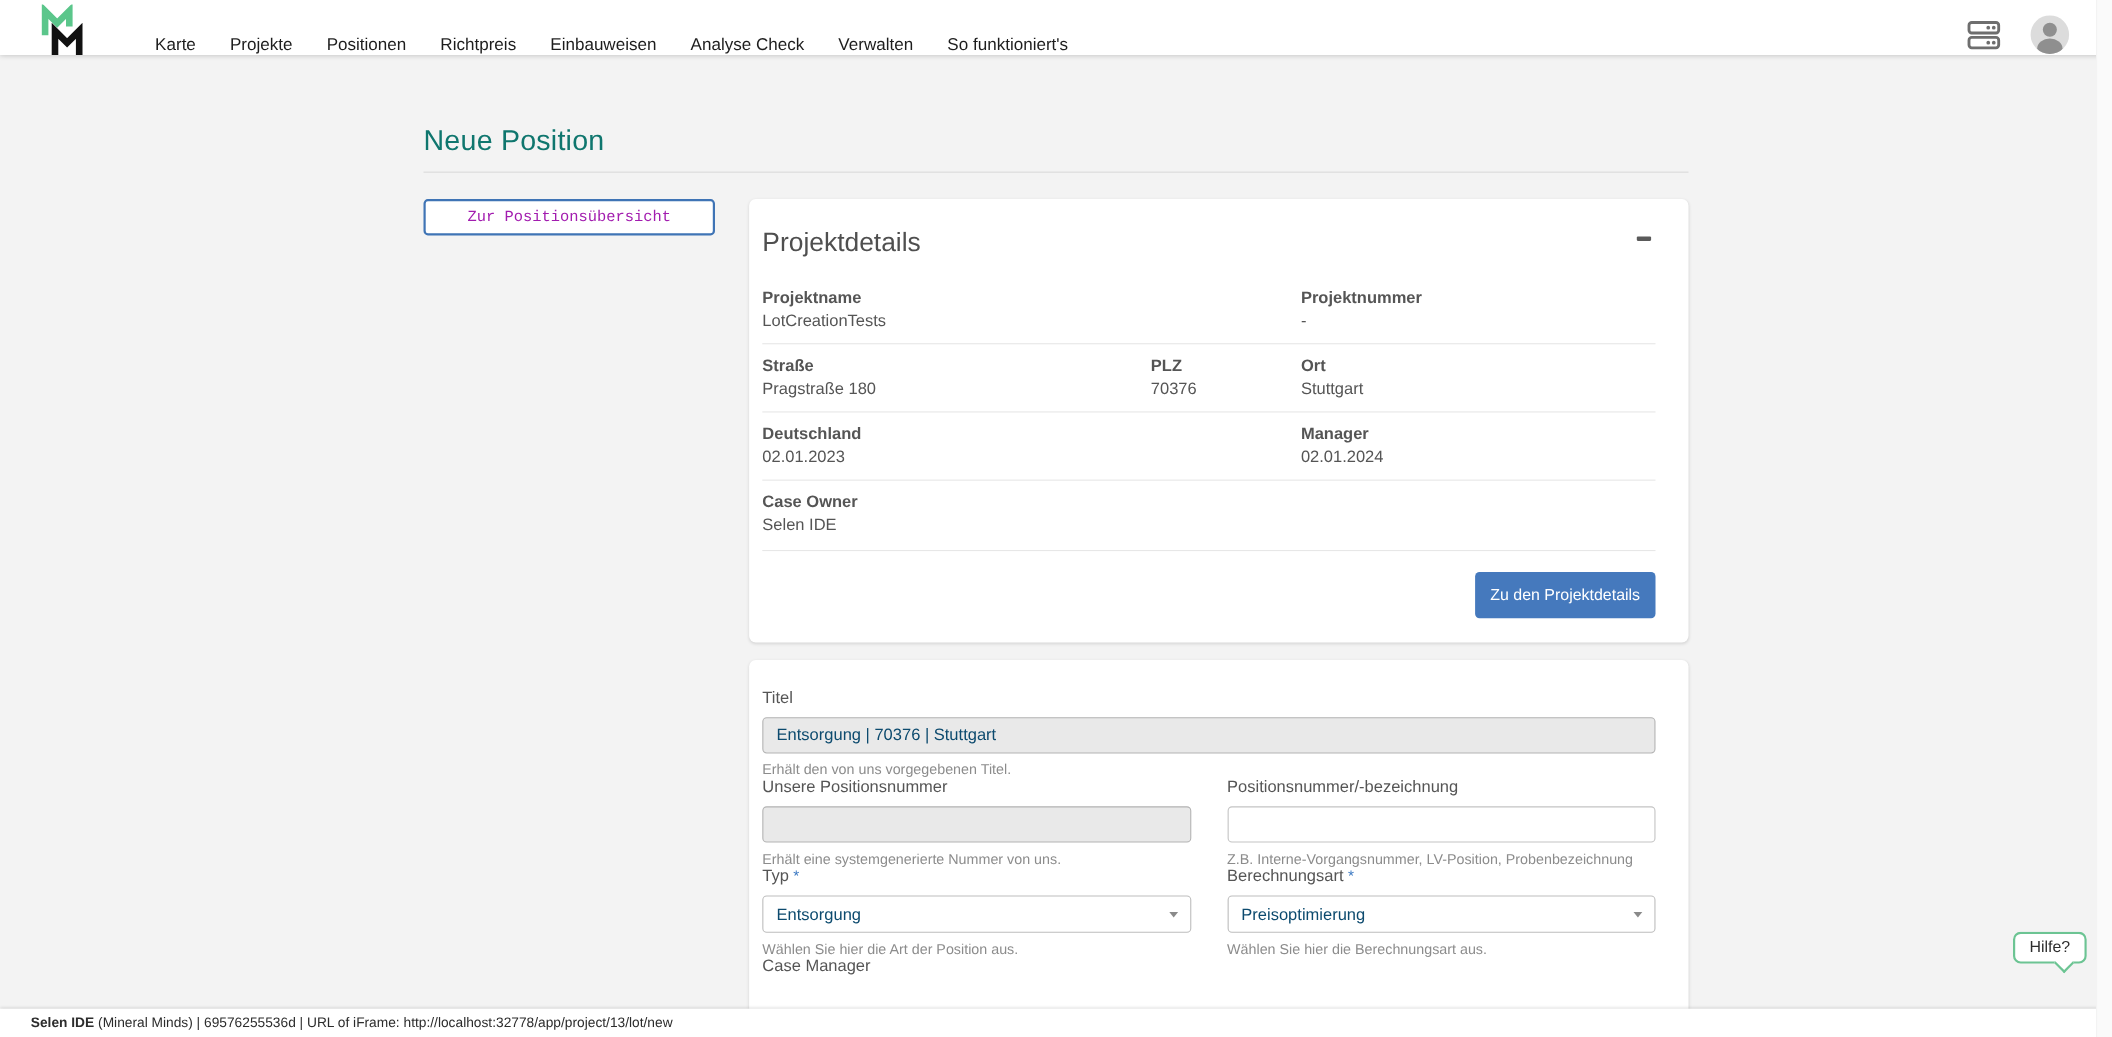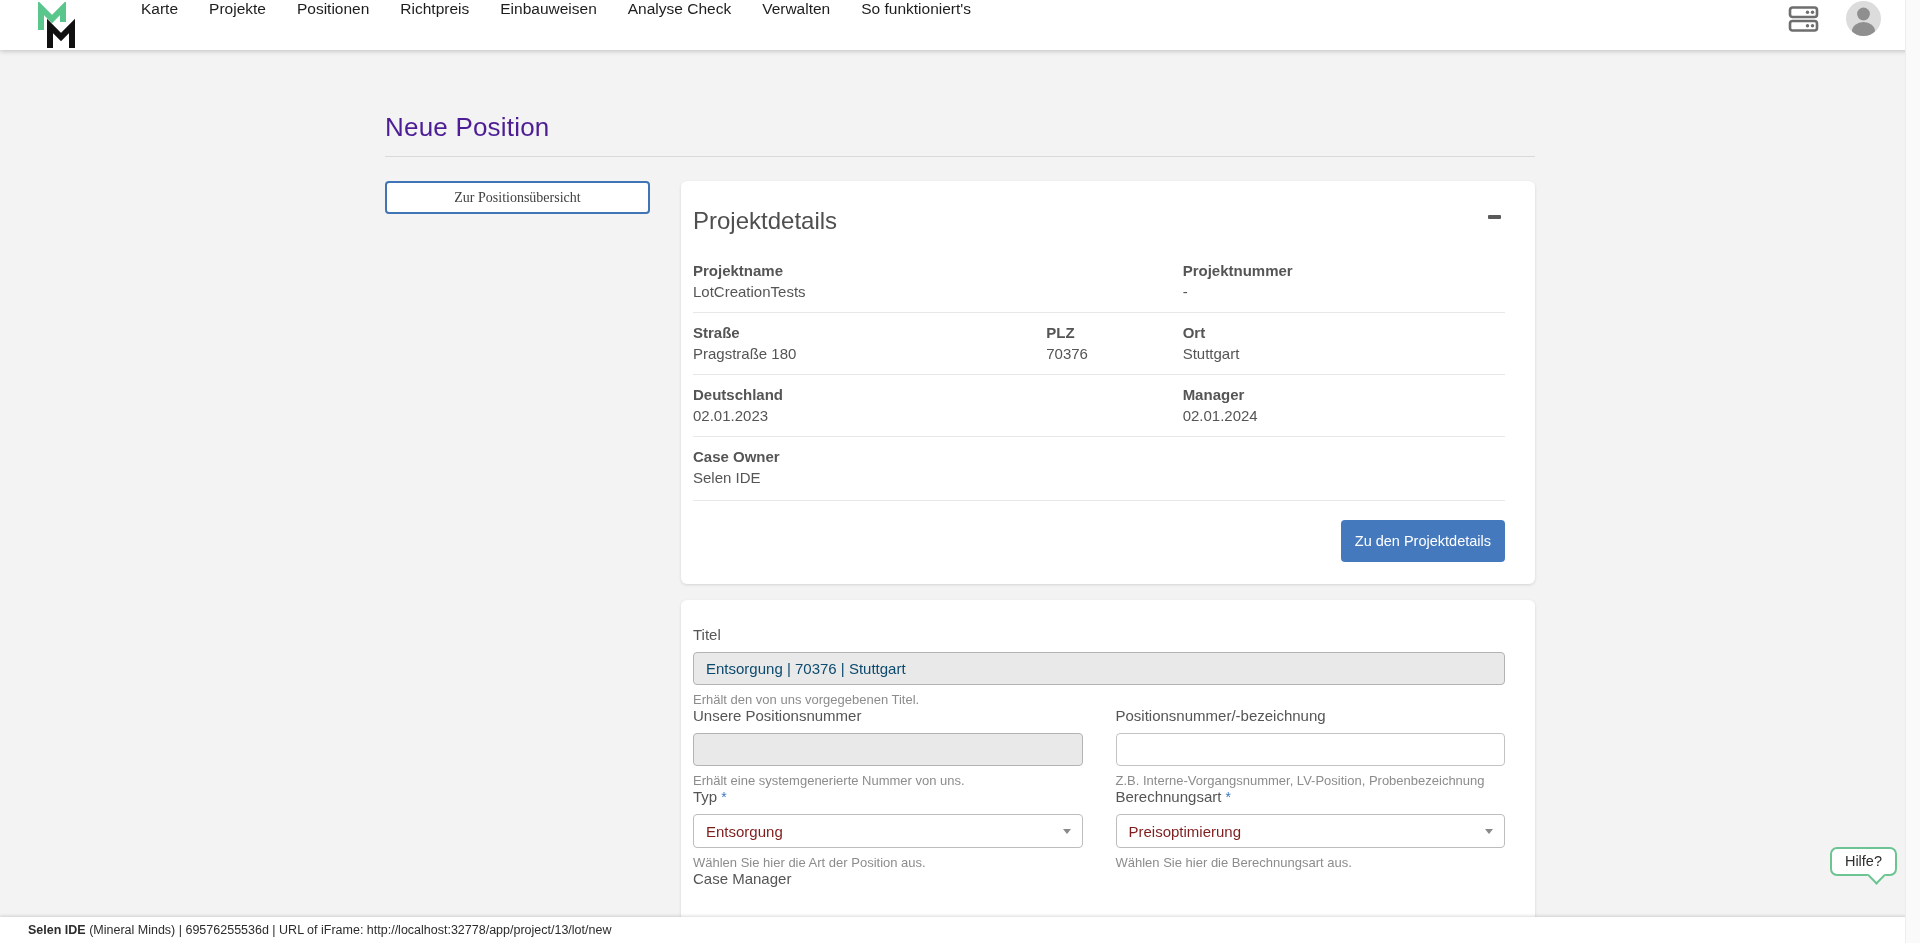--- a/index.html
+++ b/index.html
@@ -5,41 +5,41 @@
   * { margin:0; padding:0; box-sizing:border-box; }
   html,body { width:1920px; height:943px; overflow:hidden; }
   body {
     font-family:"Liberation Sans","DejaVu Sans",sans-serif;
     background:#f3f3f3; color:#555; position:relative;
   }
 
   
   .navbar {
     position:fixed; top:0; left:0; width:100%; height:50px; background:#fff;
-    display:flex; align-items:flex-start; padding:0 38px 0 37px;
+    display:flex; align-items:flex-end; padding:0 38px 0 37px;
     box-shadow:0 1px 5px rgba(0,0,0,.22); z-index:40;
   }
   .logo { width:50px; height:46px; margin-top:2px; flex:none; }
   .nav-items { display:flex; align-items:center; margin-left:54px; gap:31px; }
   .nav-item { font-size:15.5px; color:#1d1d1d; cursor:pointer; white-space:nowrap; }
   .nav-right { margin-left:auto; display:flex; align-items:center; gap:26px; }
   .icon-btn { cursor:pointer; display:flex; align-items:center; }
 
   
   .container { width:1150px; margin:0 auto; padding-top:112px; }
-  h1.page-title { font-size:26px; font-weight:500; color:#4c1d95; letter-spacing:.2px; }
+  h1.page-title { font-size:26px; font-weight:500; color:#0f766e; letter-spacing:.2px; }
   .title-divider { border:none; border-top:1px solid #d9d9d9; margin-top:13px; }
   .content-row { display:flex; align-items:flex-start; margin-top:24px; }
   .left-col { width:265px; flex:none; }
   .right-col { flex:1; margin-left:31px; }
 
   .btn-outline {
     display:block; width:100%; height:33px; background:#fff;
-    border:2px solid #3f74b5; border-radius:4px; color:#404040;
-    font-size:14px; font-family:Liberation Serif, serif; cursor:pointer;
+    border:2px solid #3f74b5; border-radius:4px; color:#a21caf;
+    font-size:14px; font-family:Liberation Mono, monospace; cursor:pointer;
   }
 
   
   .card {
     background:#fff; border-radius:6px; box-shadow:0 1px 3px rgba(0,0,0,.13);
     padding:26px 30px 22px 12px;
   }
   .card + .card { margin-top:16px; }
 
   .card-head { display:flex; align-items:flex-start; justify-content:space-between; }
@@ -70,21 +70,21 @@
   .text-input {
     width:100%; height:33px; border:1px solid #c3c3c3; border-radius:4px;
     padding:0 12px; font-size:15px; color:#444; background:#fff; font-family:inherit;
   }
   .text-input:disabled, .text-input.disabled { background:#e9e9e9; border-color:#b3b3b3; color:#0c4a6e; }
   .helper { font-size:13px; color:#8c8c8c; margin-top:7px; }
   .form-grid { display:grid; grid-template-columns:1fr 1fr; column-gap:33px; }
   .select-box {
     position:relative; width:100%; height:34px; border:1px solid #bdbdbd; border-radius:4px;
     background:#fff; display:flex; align-items:center; padding:0 28px 0 12px;
-    font-size:15px; color:#7f1d1d; cursor:pointer;
+    font-size:15px; color:#0c4a6e; cursor:pointer;
   }
   .caret {
     position:absolute; right:11px; top:50%; margin-top:-2px;
     width:0; height:0; border-left:4.5px solid transparent; border-right:4.5px solid transparent;
     border-top:5px solid #8a8a8a;
   }
 
   
   .footer {
     position:fixed; left:0; bottom:0; width:100%; height:26px; background:#fff;

